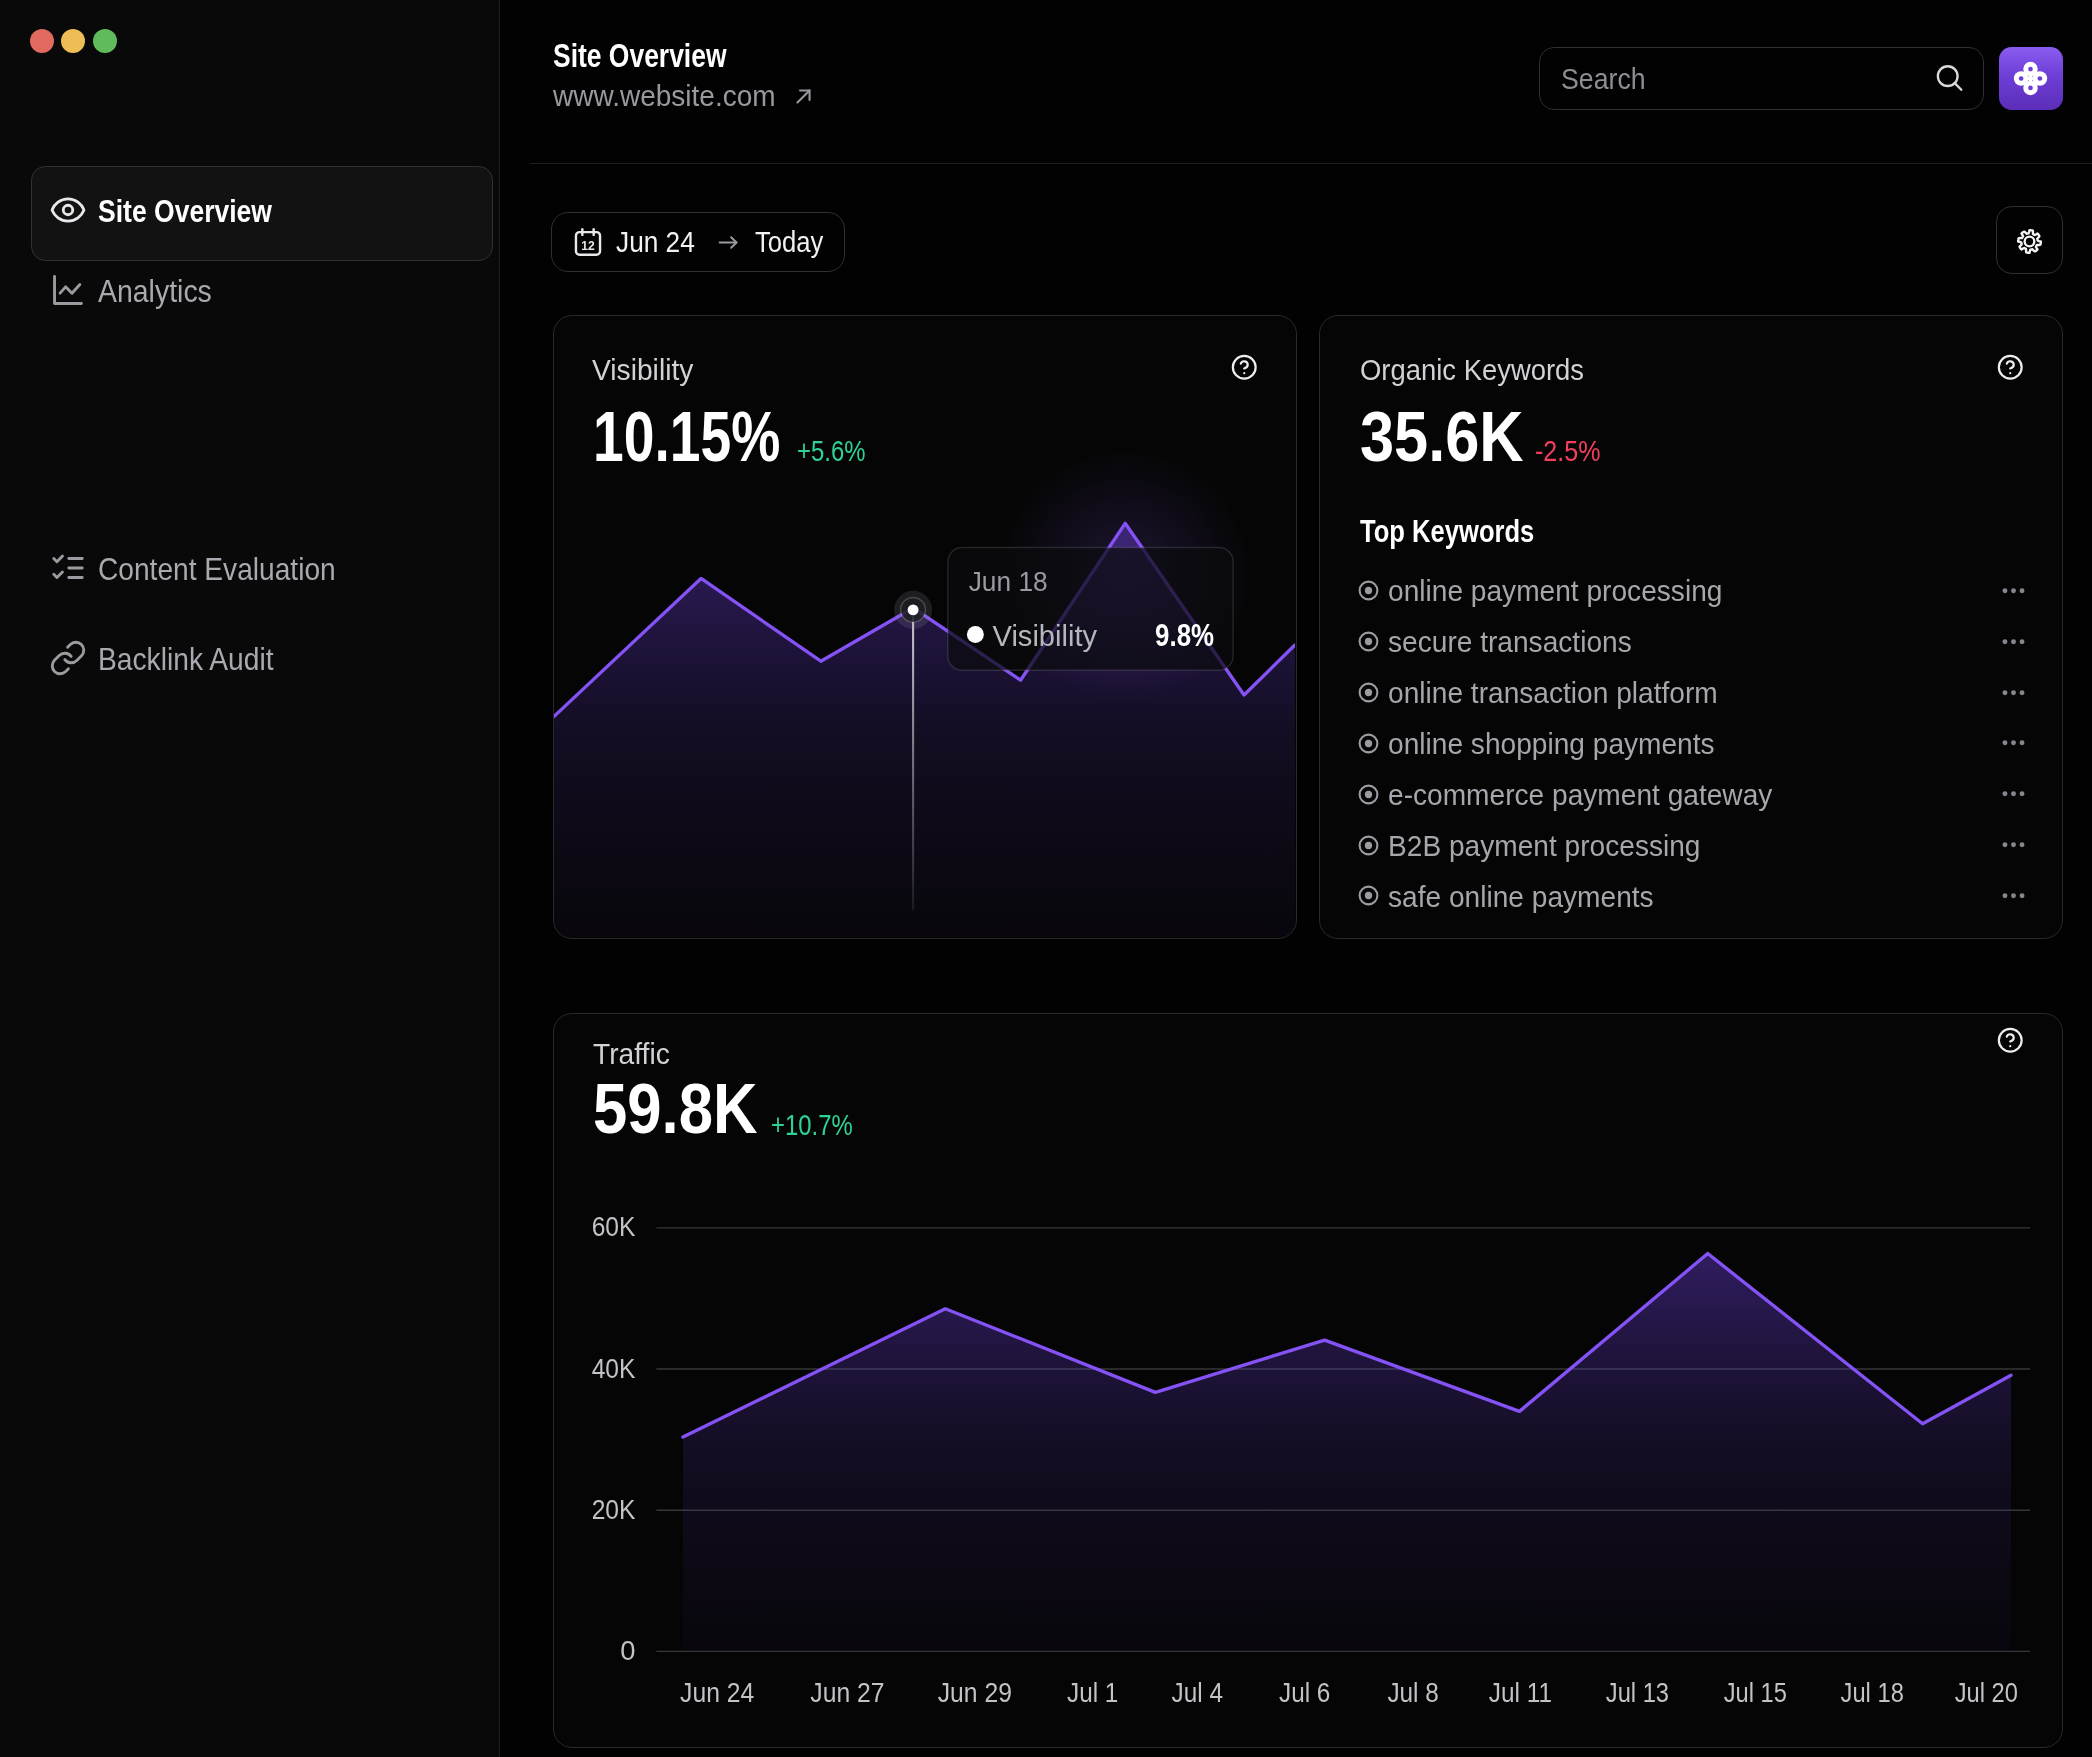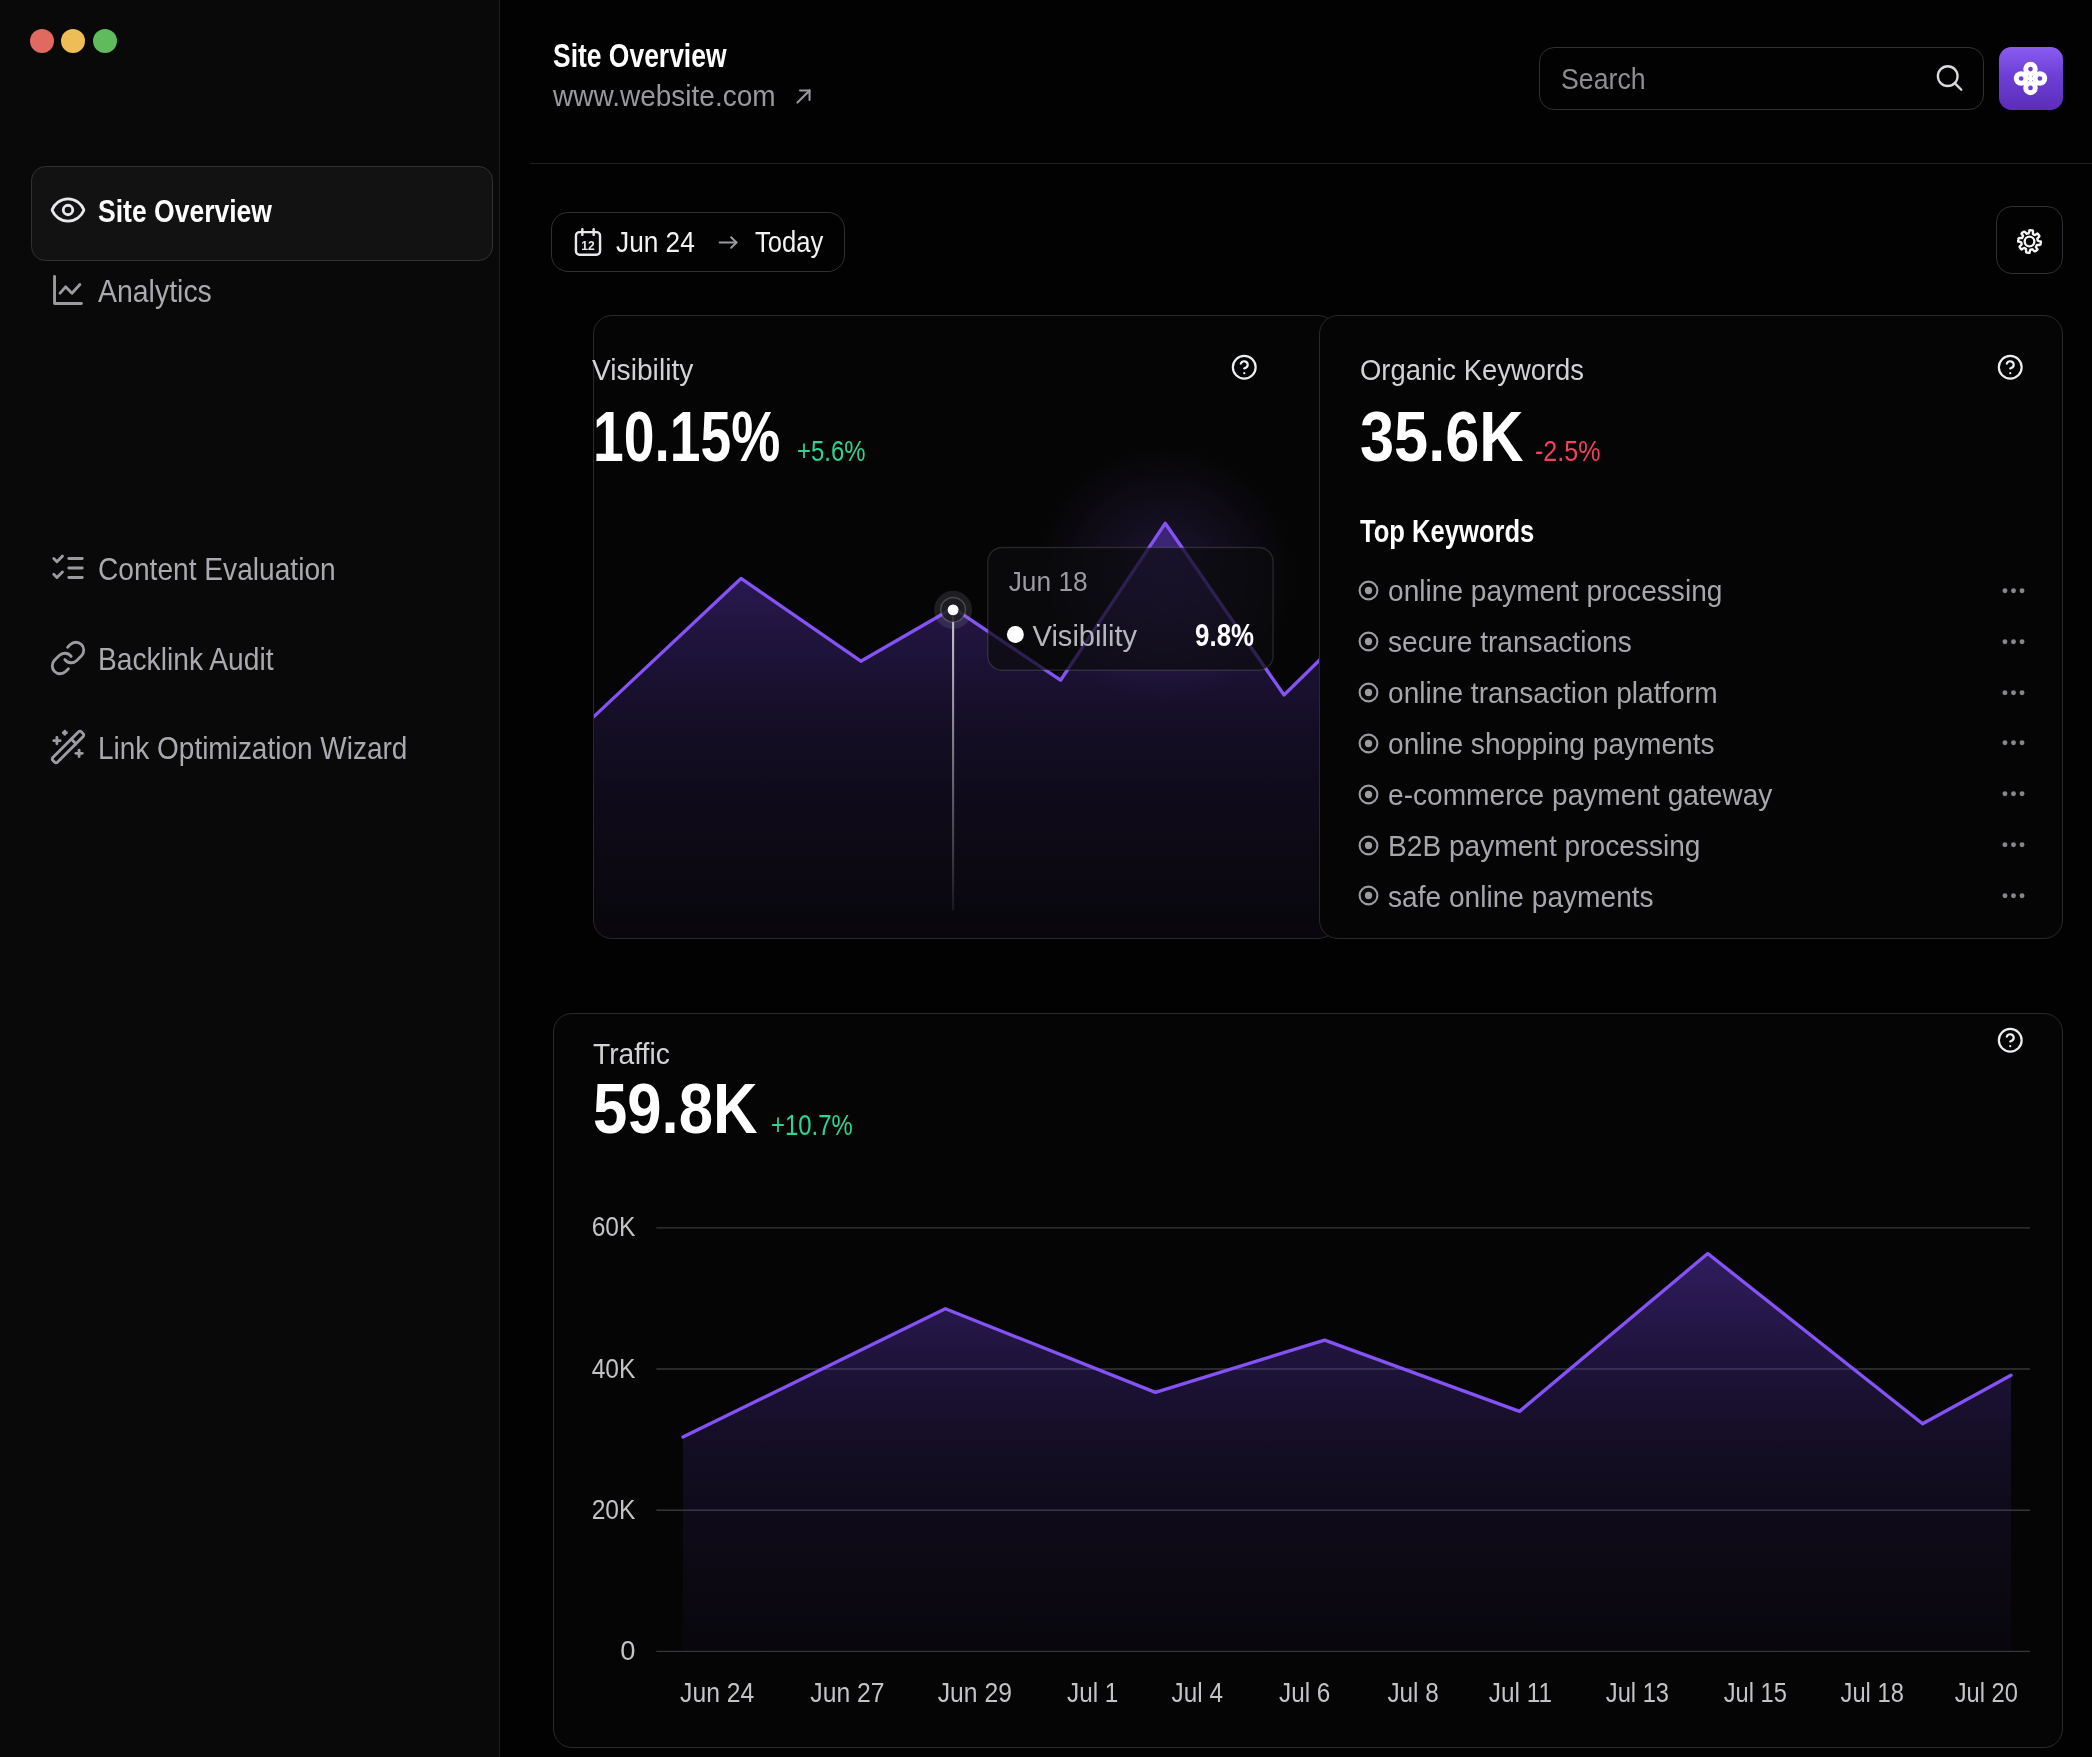--- a/index.html
+++ b/index.html
@@ -52,33 +52,20 @@
         </svg>
       <div class="navtxt" style="transform:scaleX(0.879); transform-origin:left top;">Content Evaluation</div>
     </div>
     <div class="navitem" style="top:613px;">
       <svg class="navicon" viewBox="0 0 24 24" fill="none" stroke="#9b9ba2" stroke-width="1.8" stroke-linecap="round" stroke-linejoin="round">
           <path d="M10 13a5 5 0 0 0 7.54.54l3-3a5 5 0 0 0-7.07-7.07l-1.72 1.71"></path>
           <path d="M14 11a5 5 0 0 0-7.54-.54l-3 3a5 5 0 0 0 7.07 7.07l1.71-1.71"></path>
         </svg>
       <div class="navtxt" style="transform:scaleX(0.881); transform-origin:left top;">Backlink Audit</div>
     </div>
-    <div class="navitem" style="top:702px;">
-      <svg class="navicon" viewBox="0 0 24 24" fill="none" stroke="#9b9ba2" stroke-width="1.8" stroke-linecap="round" stroke-linejoin="round">
-          <path d="m21.6 3.6-1.2-1.2a1.2 1.2 0 0 0-1.7 0L2.4 18.7a1.2 1.2 0 0 0 0 1.7l1.2 1.2a1.2 1.2 0 0 0 1.7 0L21.6 5.3a1.2 1.2 0 0 0 0-1.7Z"></path>
-          <path d="m14 7 3 3"></path>
-          <path d="M5 6v4"></path>
-          <path d="M19 14v4"></path>
-          <path d="M10 2v2"></path>
-          <path d="M7 8H3"></path>
-          <path d="M21 16h-4"></path>
-          <path d="M11 3H9"></path>
-        </svg>
-      <div class="navtxt" style="transform:scaleX(0.874); transform-origin:left top;">Link Optimization Wizard</div>
-    </div>
   </div>
 
   <div class="t" style="left:553px; top:38px; font-size:34px; font-weight:700; color:#ffffff; transform:scaleX(0.778); transform-origin:left top;">Site Overview</div>
   <div class="t" style="left:553px; top:81px; font-size:30px; color:#98989f; transform:scaleX(0.934); transform-origin:left top;">www.website.com</div>
   <svg class="abs" style="left:794px; top:87px;" width="19" height="19" viewBox="0 0 22 22" fill="none" stroke="#98989f" stroke-width="2.4" stroke-linecap="round" stroke-linejoin="round">
       <path d="M4 18 18 4"></path>
       <path d="M7 4h11v11"></path>
     </svg>
 
   <div class="abs" style="left:1539px; top:47px; width:445px; height:63px; border:1.4px solid #2f2f35; border-radius:15px;"></div>
@@ -126,21 +113,21 @@
       <path d="m16 7 6 6-6 6"></path>
     </svg>
   <div class="t" style="left:755px; top:227px; font-size:30px; color:#f2f2f5; transform:scaleX(0.854); transform-origin:left top;">Today</div>
 
   <div class="abs" style="left:1996px; top:206px; width:67px; height:68px; border:1.4px solid #2f2f35; border-radius:16px;"></div>
   <svg class="abs" style="left:2016px; top:228px;" width="27" height="27" viewBox="0 0 24 24" fill="none" stroke="#f4f4f6" stroke-width="2.1" stroke-linejoin="round">
       <path d="M12.0 1.9L12.4 1.9L12.9 1.9L13.3 2.0L13.8 2.1L14.2 2.1L14.6 2.2L15.0 2.5L15.1 3.5L15.0 4.7L15.1 5.4L15.4 5.5L15.6 5.7L15.9 5.8L16.2 6.0L16.4 6.2L16.8 6.3L17.7 5.8L19.1 4.9L19.4 5.2L19.7 5.5L20.0 5.9L20.3 6.2L20.5 6.6L20.7 7.0L20.8 7.4L20.2 8.2L19.3 9.0L18.9 9.5L19.0 9.8L19.1 10.1L19.1 10.4L19.2 10.7L19.2 11.0L19.4 11.3L20.4 11.6L22.1 12.0L22.1 12.4L22.1 12.9L22.0 13.3L21.9 13.8L21.9 14.2L21.8 14.6L21.5 15.0L20.5 15.1L19.3 15.0L18.6 15.1L18.5 15.4L18.3 15.6L18.2 15.9L18.0 16.2L17.8 16.4L17.7 16.8L18.2 17.7L19.1 19.1L18.8 19.4L18.5 19.7L18.1 20.0L17.8 20.3L17.4 20.5L17.1 20.7L16.6 20.8L15.8 20.2L15.0 19.3L14.5 18.9L14.2 19.0L13.9 19.1L13.6 19.1L13.3 19.2L13.0 19.2L12.7 19.4L12.4 20.4L12.0 22.1L11.6 22.1L11.1 22.1L10.7 22.0L10.2 21.9L9.8 21.9L9.4 21.8L9.0 21.5L8.9 20.5L9.0 19.3L8.9 18.6L8.6 18.5L8.3 18.3L8.1 18.2L7.8 18.0L7.6 17.8L7.2 17.7L6.3 18.2L4.9 19.1L4.6 18.8L4.3 18.5L4.0 18.1L3.7 17.8L3.5 17.4L3.3 17.1L3.2 16.6L3.8 15.8L4.7 15.0L5.1 14.5L5.0 14.2L4.9 13.9L4.9 13.6L4.8 13.3L4.8 13.0L4.6 12.7L3.6 12.4L1.9 12.0L1.9 11.6L1.9 11.1L2.0 10.7L2.1 10.2L2.1 9.8L2.2 9.4L2.5 9.0L3.5 8.9L4.7 9.0L5.4 8.9L5.5 8.6L5.7 8.4L5.8 8.1L6.0 7.8L6.2 7.6L6.3 7.2L5.8 6.3L4.9 4.9L5.2 4.6L5.5 4.3L5.9 4.0L6.2 3.7L6.6 3.5L7.0 3.3L7.4 3.2L8.2 3.8L9.0 4.7L9.5 5.1L9.8 5.0L10.1 4.9L10.4 4.9L10.7 4.8L11.0 4.8L11.3 4.6L11.6 3.6Z"></path>
       <circle cx="12" cy="12" r="4.3"></circle>
     </svg>
 
-  <div class="card" id="viscard" style="left:553px; top:315px; width:744px; height:624px;margin-left:40px;">
+  <div class="card" id="viscard" style="left:553px; top:315px; width:744px; height:624px;">
     <svg style="position:absolute; left:0; top:0;" width="741" height="621" viewBox="0 0 779 653">
       <defs>
         <linearGradient id="vfill" x1="0" y1="218" x2="0" y2="653" gradientUnits="userSpaceOnUse">
           <stop offset="0" stop-color="#7040e8" stop-opacity="0.42"></stop>
           <stop offset="0.5" stop-color="#5030a0" stop-opacity="0.20"></stop>
           <stop offset="1" stop-color="#2a1850" stop-opacity="0.10"></stop>
         </linearGradient>
         <radialGradient id="vglow" cx="600" cy="272" r="135" gradientUnits="userSpaceOnUse">
           <stop offset="0" stop-color="#8b5cf6" stop-opacity="0.19"></stop>
           <stop offset="1" stop-color="#8b5cf6" stop-opacity="0"></stop>

